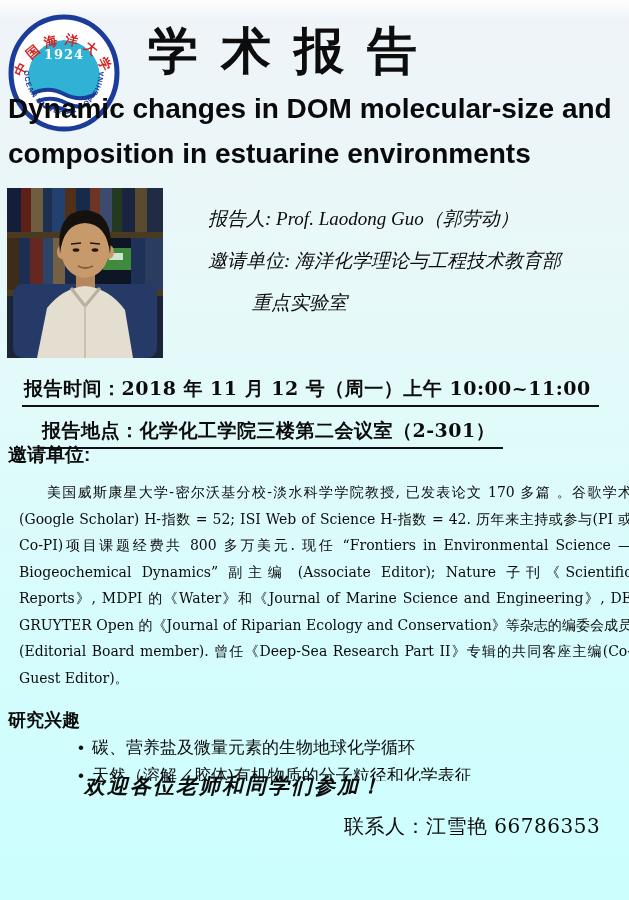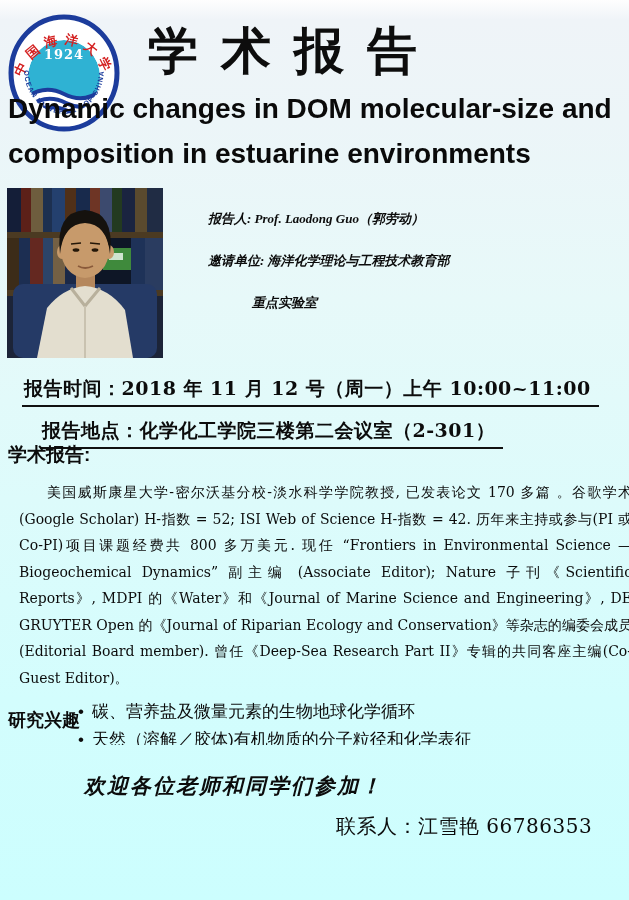--- a/index.html
+++ b/index.html
@@ -16,22 +16,22 @@
     letter-spacing:23px;color:#0d0d0d;white-space:nowrap;
   }
   .en-title{
     position:absolute;left:8px;top:86px;width:610px;z-index:2;
     font-family:"Liberation Sans", sans-serif;font-weight:bold;font-size:28px;
     line-height:45px;color:#0a0a0a;
   }
   .photo{position:absolute;left:7px;top:188px;}
   .speaker-info{
     position:absolute;left:208px;top:198px;width:410px;
-    font-family:"Liberation Serif", serif;font-style:italic;font-weight:bold;
-    font-size:13px;
+    font-family:"Liberation Serif", serif;font-style:italic;font-weight:normal;
+    font-size:19px;
   }
   .speaker-info .sline{height:42px;line-height:42px;white-space:nowrap;}
   .speaker-info .sline.cont{padding-left:44px;}
   .rule-line{
     position:absolute;display:inline-block;white-space:nowrap;
     font-weight:bold;font-size:19px;border-bottom:2px solid #111;
     padding:0 8px 3px 2px;letter-spacing:0.5px;
   }
   .time-line{left:22px;top:376px;text-align:right;}
   .loc-line{left:40px;top:418px;}
@@ -42,33 +42,33 @@
   .bio-text{
     position:absolute;left:8px;top:468px;width:613px;margin:11px;
     font-size:14px;line-height:26.5px;text-align:justify;text-indent:2em;
   }
   .interests-heading{
     position:absolute;left:8px;top:708px;
     font-family:"Liberation Sans", sans-serif;font-weight:bold;font-size:18px;
     text-decoration-thickness:2px;
   }
   .interest-list{
-    position:absolute;left:70px;top:698px;width:520px;height:47px;
+    position:absolute;left:70px;top:734px;width:520px;height:47px;
     overflow:hidden;z-index:1;
     font-family:"Liberation Sans", sans-serif;font-size:17px;line-height:28px;
   }
   .interest-item{white-space:nowrap;}
   .interest-item .bullet{display:inline-block;width:22px;text-align:center;}
   .welcome{
     position:absolute;left:84px;top:772px;z-index:2;white-space:nowrap;
     font-family:"DejaVu Serif", serif;font-style:italic;font-weight:bold;
     font-size:21px;letter-spacing:2px;
   }
   .contact{
-    position:absolute;left:336px;top:813px;white-space:nowrap;
+    position:absolute;left:344px;top:813px;white-space:nowrap;
     font-size:20px;letter-spacing:0.5px;
   }
 </style>
 </head>
 <body>
 
 <div class="page">
 
   <svg class="logo" width="112" height="118" viewBox="0 0 112 118">
     <defs>
@@ -157,21 +157,21 @@
   <div class="speaker-info">
     <div class="sline">报告人: Prof. Laodong Guo（郭劳动）</div>
     <div class="sline">邀请单位: 海洋化学理论与工程技术教育部</div>
     <div class="sline cont">重点实验室</div>
   </div>
 
   <div class="rule-line time-line">报告时间：2018 年 11 月 12 号（周一）上午 10:00~11:00</div>
 
   <div class="rule-line loc-line">报告地点：化学化工学院三楼第二会议室（2-301）</div>
 
-  <div class="bio-heading">学术报告:</div>
+  <div class="bio-heading">邀请单位:</div>
 
   <p class="bio-text">美国威斯康星大学-密尔沃基分校-淡水科学学院教授, 已发表论文 170 多篇 。谷歌学术 (Google Scholar) H-指数 = 52; ISI Web of Science H-指数 = 42. 历年来主持或参与(PI 或 Co-PI)项目课题经费共 800 多万美元. 现任 “Frontiers in Environmental Science — Biogeochemical Dynamics” 副主编 (Associate Editor); Nature 子刊《Scientific Reports》, MDPI 的《Water》和《Journal of Marine Science and Engineering》, DE GRUYTER Open 的《Journal of Riparian Ecology and Conservation》等杂志的编委会成员 (Editorial Board member). 曾任《Deep-Sea Research Part II》专辑的共同客座主编(Co-Guest Editor)。</p>
 
   <div class="interests-heading">研究兴趣</div>
 
   <div class="interest-list">
     <div class="interest-item">
       <span class="bullet">•</span><span>碳、营养盐及微量元素的生物地球化学循环</span>
     </div>
     <div class="interest-item">

